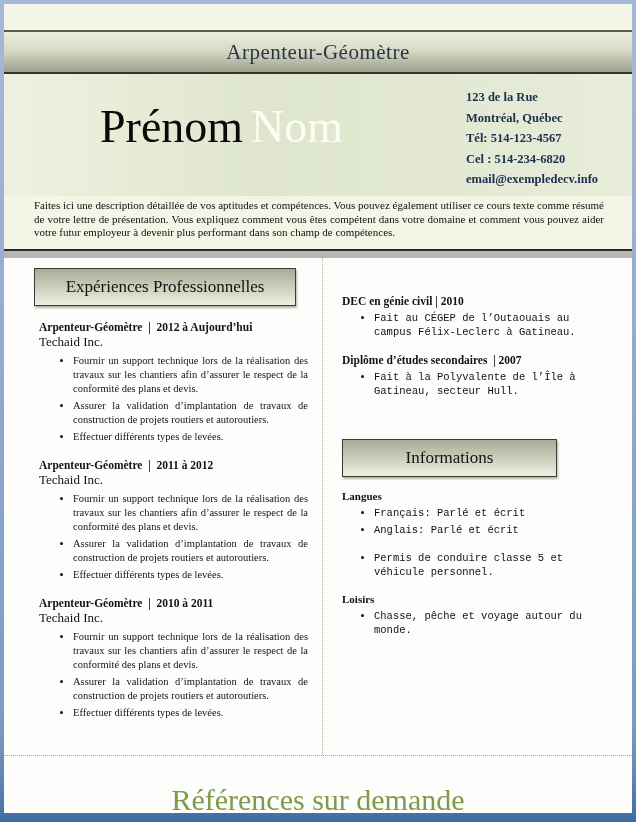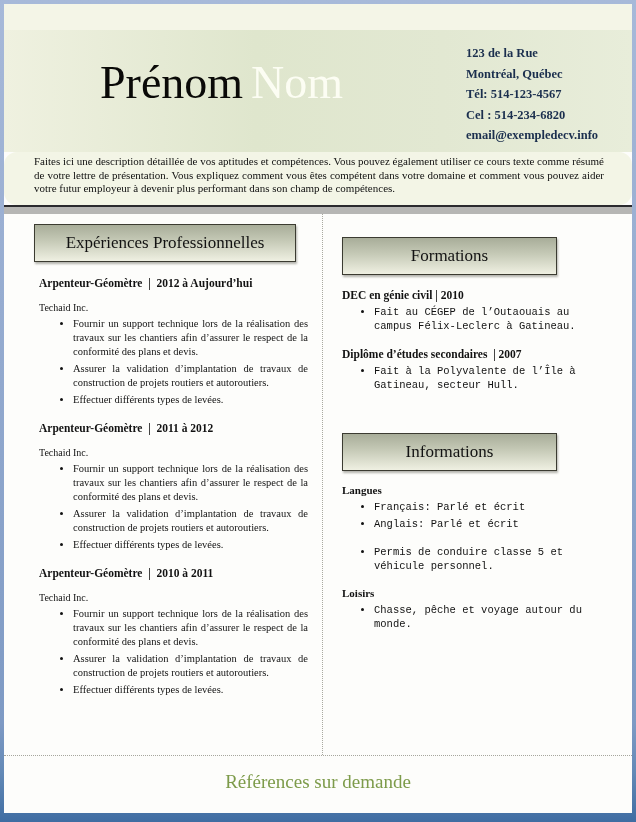--- a/index.html
+++ b/index.html
@@ -35,21 +35,21 @@
     display:flex; justify-content:space-between;padding-left:40px;
   }
   .name { margin:30px 0 0 56px; font-size:46px; line-height:1; white-space:nowrap; }
   .name .first { color:#0a0a08; }
   .name .last  { color:#fcfdf3; margin-left:8px; }
   .contact {
     margin:13px 10px 0 0; width:156px;
     font-weight:bold; font-size:12.5px; line-height:20.5px; color:#1b2f4e;
   }
 
-  .summary { background:#f3f5e6; padding:3px 28px 9px 30px;border-radius:13px; }
+  .summary { background:#f3f5e6; padding:3px 28px 9px 30px; }
   .summary p { margin:0; font-size:11px; line-height:13.5px; text-align:justify; color:#101010; }
 
   .sep { height:9px; background:#b6b6b4; border-top:2px solid #2a2a2e; }
 
   .body { flex:1; display:flex; background:#fdfdfb; overflow:hidden; }
   .col-left  { width:318px; padding:10px 10px 0 30px; }
   .vdiv      { width:0; border-left:1px dotted #a9a9a0; }
   .col-right { flex:1; padding:23px 16px 0 18px; }
 
   .secbox {
@@ -58,45 +58,48 @@
     box-shadow:1px 2px 2px rgba(90,90,80,.45);
     text-align:center; font-size:17px; color:#121212;
     height:38px; line-height:36px;
   }
   .col-left .secbox { width:262px; }
   .col-right .secbox { width:215px; margin-left:1px; }
   .secbox.info { margin-top:40px; }
 
   .job { margin:15px 0 0 5px; }
   .job-title, .fitem-title { font-size:11.5px; font-weight:bold; white-space:pre-wrap; }
-  .company { font-size:10px; margin-top:13px; }
+  .company { font-size:13px; margin-top:1px; }
   .col-left ul { margin:4px 0 0; padding-left:34px; }
   .col-left li { font-size:10.5px; line-height:14px; text-align:justify; margin-bottom:3px; padding-right:4px; }
 
   .fitem { margin:14px 0 0 1px; }
   .col-right ul { margin:4px 0 0; padding-left:32px; max-width:250px;font-family:Liberation Mono, monospace; }
   .col-right li { font-size:10.5px; line-height:14.5px; margin-bottom:3px; }
 
   .igroup { margin:13px 0 0 1px; }
   .iglabel { font-size:11px; font-weight:bold; }
 
   .footer {
     border-top:1px dotted #a6a69d;
     height:58px; text-align:center; background:#fdfdfb;
   }
-  .footer .refs { margin-top:15px; font-size:19px; color:#7d9b4a; }
+  .footer .refs { margin-top:27px; font-size:30px; color:#7d9b4a; }
 </style>
 </head>
 <body>
 
 <div class="frame">
   <div class="page">
 
     <div class="strip-top"></div>
 
+    <div class="title-band">
+      <span class="band-text">Arpenteur-Géomètre</span>
+    </div>
 
     <div class="hero">
       <div class="name">
         <span class="first">Prénom</span><span class="last">Nom</span>
       </div>
       <div class="contact">
         <div>123 de la Rue</div>
         <div>Montréal, Québec</div>
         <div>Tél: 514-123-4567</div>
         <div>Cel : 514-234-6820</div>
@@ -155,21 +158,20 @@
                 <li>Effectuer différents types de levées.</li>
 
             </ul>
           </div>
 
       </div>
 
       <div class="vdiv"></div>
 
       <div class="col-right">
-        <div class="secbox">Formations</div>
 
           <div class="fitem">
             <div class="fitem-title">DEC en génie civil | 2010</div>
             <ul>
 
                 <li>Fait au CÉGEP de l’Outaouais au campus Félix-Leclerc à Gatineau.</li>
 
             </ul>
           </div>
 

